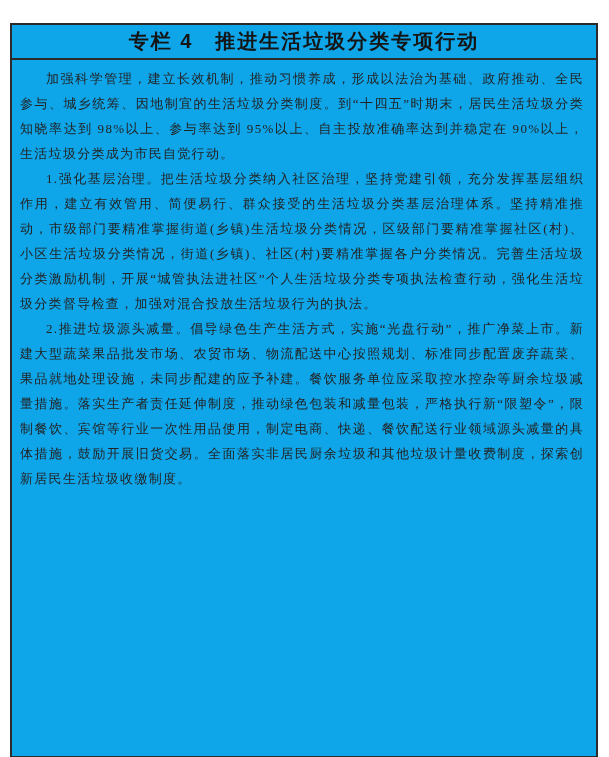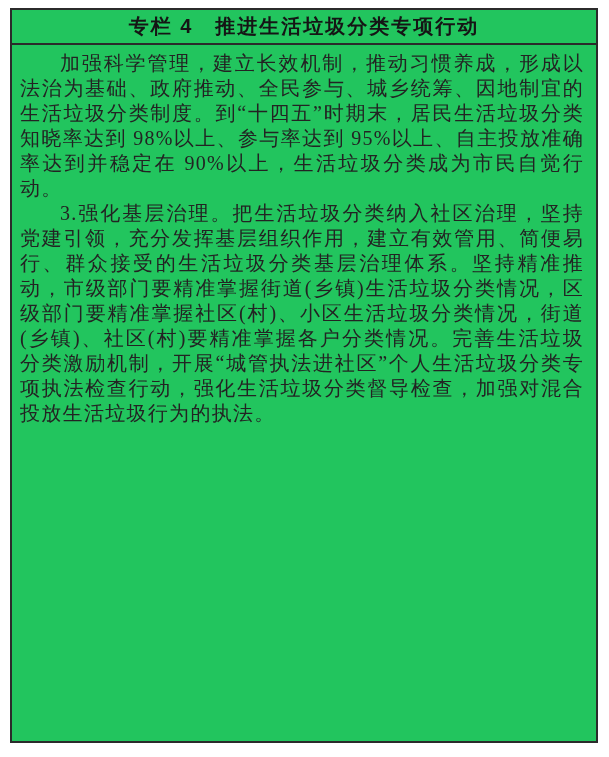--- a/index.html
+++ b/index.html
@@ -10,26 +10,26 @@
   body {
     width: 609px;
     height: 757px;
     position: relative;
     font-family: "Liberation Serif", "DejaVu Serif", serif;
     overflow: hidden;
   }
   .panel {
     position: absolute;
     left: 10px;
-    top: 8px;
+    top: 23px;
     width: 588px;
     height: 735px;
     box-sizing: border-box;
     border: 2px solid #2b2b2b;
-    background: #22c55e;
+    background: #0ea5e9;
   }
   .panel-header {
     height: 35px;
     box-sizing: border-box;
     border-bottom: 2px solid #2b2b2b;
     display: flex;
     align-items: center;
     justify-content: center;
   }
   .panel-title {
@@ -39,33 +39,34 @@
     font-weight: bold;
     color: #151515;
     letter-spacing: 2px;
     white-space: pre;
   }
   .panel-body {
     padding: 6px 12px 0 8px;
   }
   .panel-body p {
     margin: 0;
-    font-size: 20px;
+    font-size: 13px;
     line-height: 25px;
     color: #232323;
     text-align: justify;
     text-justify: inter-character;
     text-indent: 2em;
     letter-spacing: 1.3px;
   }
 </style>
 </head>
 <body>
 
 <div class="panel">
   <div class="panel-header">
     <h1 class="panel-title">专栏 4　推进生活垃圾分类专项行动</h1>
   </div>
   <div class="panel-body">
     <p>加强科学管理，建立长效机制，推动习惯养成，形成以法治为基础、政府推动、全民参与、城乡统筹、因地制宜的生活垃圾分类制度。到“十四五”时期末，居民生活垃圾分类知晓率达到 98%以上、参与率达到 95%以上、自主投放准确率达到并稳定在 90%以上，生活垃圾分类成为市民自觉行动。</p>
-    <p>3.强化基层治理。把生活垃圾分类纳入社区治理，坚持党建引领，充分发挥基层组织作用，建立有效管用、简便易行、群众接受的生活垃圾分类基层治理体系。坚持精准推动，市级部门要精准掌握街道(乡镇)生活垃圾分类情况，区级部门要精准掌握社区(村)、小区生活垃圾分类情况，街道(乡镇)、社区(村)要精准掌握各户分类情况。完善生活垃圾分类激励机制，开展“城管执法进社区”个人生活垃圾分类专项执法检查行动，强化生活垃圾分类督导检查，加强对混合投放生活垃圾行为的执法。</p>
+    <p>1.强化基层治理。把生活垃圾分类纳入社区治理，坚持党建引领，充分发挥基层组织作用，建立有效管用、简便易行、群众接受的生活垃圾分类基层治理体系。坚持精准推动，市级部门要精准掌握街道(乡镇)生活垃圾分类情况，区级部门要精准掌握社区(村)、小区生活垃圾分类情况，街道(乡镇)、社区(村)要精准掌握各户分类情况。完善生活垃圾分类激励机制，开展“城管执法进社区”个人生活垃圾分类专项执法检查行动，强化生活垃圾分类督导检查，加强对混合投放生活垃圾行为的执法。</p>
+    <p>2.推进垃圾源头减量。倡导绿色生产生活方式，实施“光盘行动”，推广净菜上市。新建大型蔬菜果品批发市场、农贸市场、物流配送中心按照规划、标准同步配置废弃蔬菜、果品就地处理设施，未同步配建的应予补建。餐饮服务单位应采取控水控杂等厨余垃圾减量措施。落实生产者责任延伸制度，推动绿色包装和减量包装，严格执行新“限塑令”，限制餐饮、宾馆等行业一次性用品使用，制定电商、快递、餐饮配送行业领域源头减量的具体措施，鼓励开展旧货交易。全面落实非居民厨余垃圾和其他垃圾计量收费制度，探索创新居民生活垃圾收缴制度。</p>
   </div>
 </div>
 
 </body></html>

